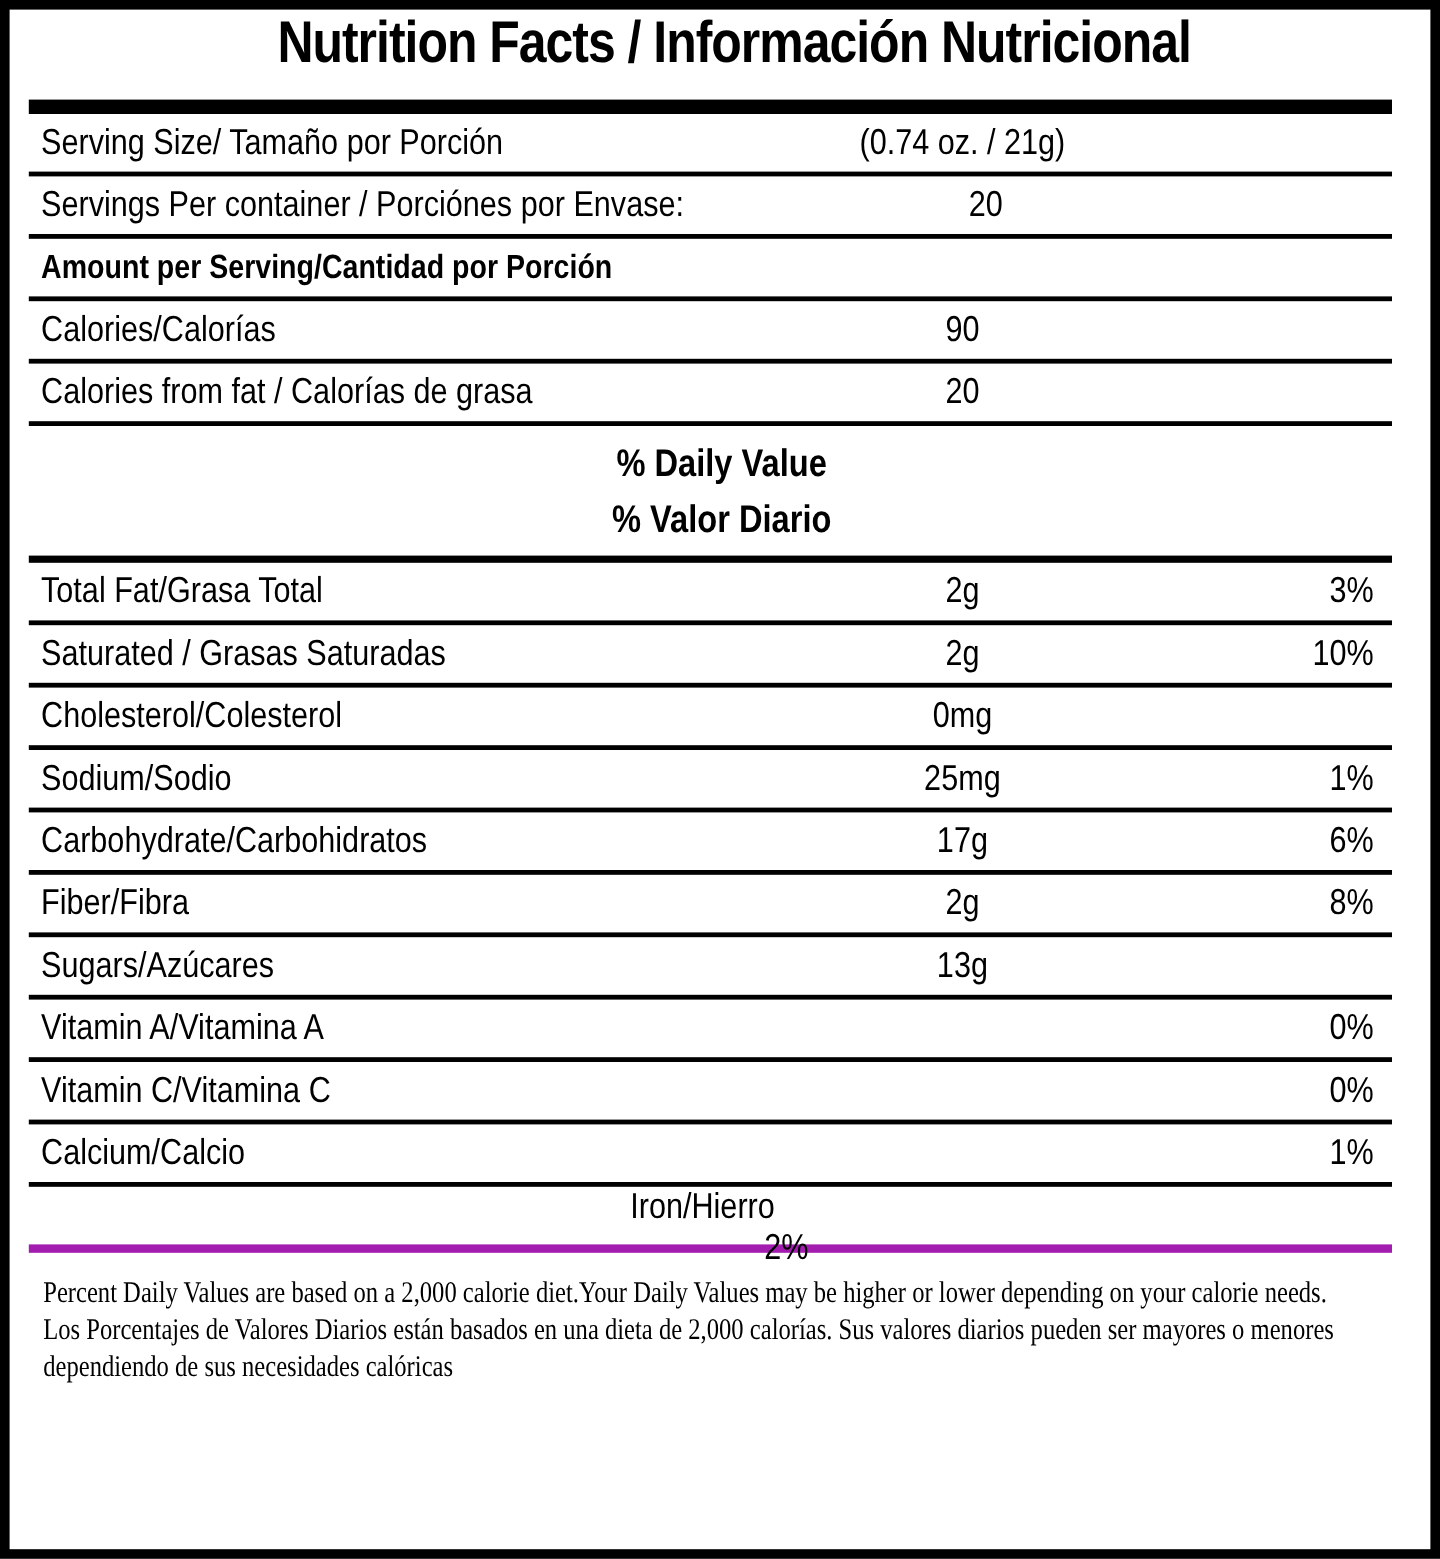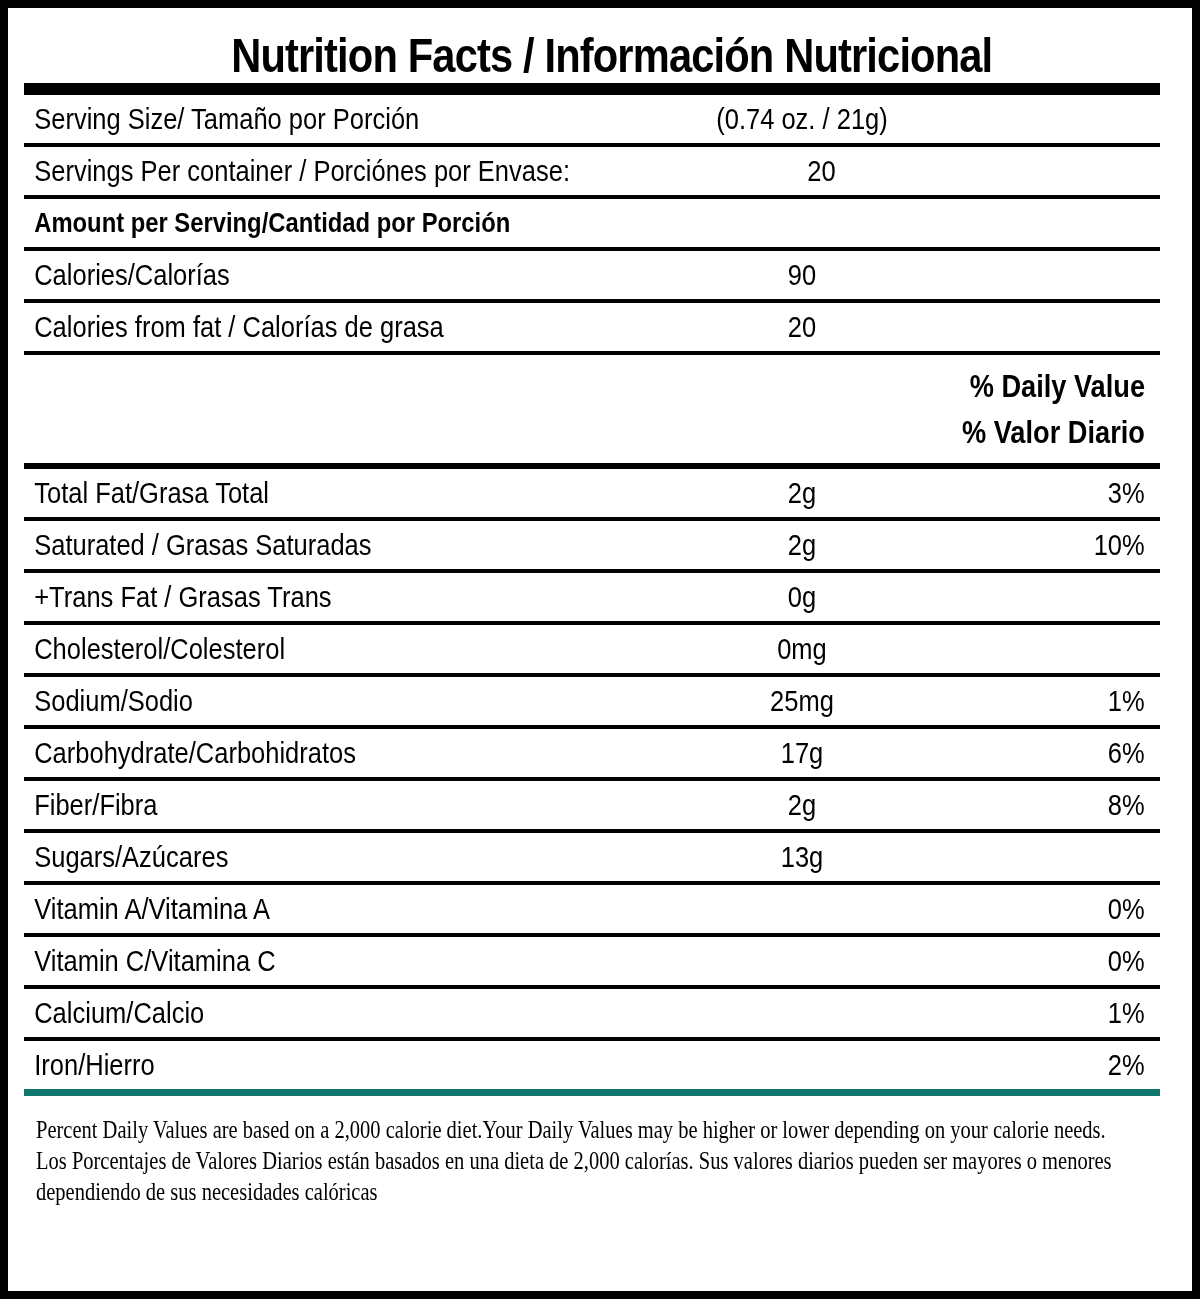--- a/index.html
+++ b/index.html
@@ -15,21 +15,21 @@
     width: 1200px;
     height: 1299px;
     box-sizing: border-box;
     border: 8px solid #000000;
     background: #ffffff;
     overflow: hidden;
   }
   .title-area {
     height: 75px;
     display: flex;
-    align-items: flex-end;
+    align-items: flex-start;
     justify-content: center;
     padding-left: 24px;
   }
   .title-area .title-text {
     font-weight: bold;
     font-size: 49px;
     letter-spacing: -1px;
     white-space: nowrap;
     transform: scaleX(0.85);
     transform-origin: center center;
@@ -73,31 +73,31 @@
     transform-origin: right center;
   }
   .dv-head-block {
     border-bottom: 6px solid #000000;
     padding: 8px 0 8px 0;
   }
   .dv-head-row {
     height: 46px;
     display: flex;
     align-items: center;
-    justify-content: flex-end;
+    justify-content: center;
   }
   .dv-head-row span {
     font-weight: bold;
     font-size: 32px;
     padding-right: 18px;
     white-space: nowrap;
     transform: scaleX(0.85);
     transform-origin: right center;
   }
-  .row.last-nutrient { border-bottom: 7px solid #0f766e; }
+  .row.last-nutrient { border-bottom: 7px solid #a21caf; flex-direction: column; }
   .footer {
     padding: 18px 0 0 12px;
     font-family: Liberation Serif, serif;
   }
   .footer p {
     margin: 0;
     font-size: 25px;
     line-height: 31px;
     width: 1390px;
     transform: scaleX(0.82);
@@ -159,25 +159,20 @@
       <span class="amt">2g</span>
       <span class="dv">3%</span>
     </div>
 
     <div class="row">
       <span class="lbl">Saturated / Grasas Saturadas</span>
       <span class="amt">2g</span>
       <span class="dv">10%</span>
     </div>
 
-    <div class="row">
-      <span class="lbl">+Trans Fat / Grasas Trans</span>
-      <span class="amt">0g</span>
-      <span class="dv"></span>
-    </div>
 
     <div class="row">
       <span class="lbl">Cholesterol/Colesterol</span>
       <span class="amt">0mg</span>
       <span class="dv"></span>
     </div>
 
     <div class="row">
       <span class="lbl">Sodium/Sodio</span>
       <span class="amt">25mg</span>

